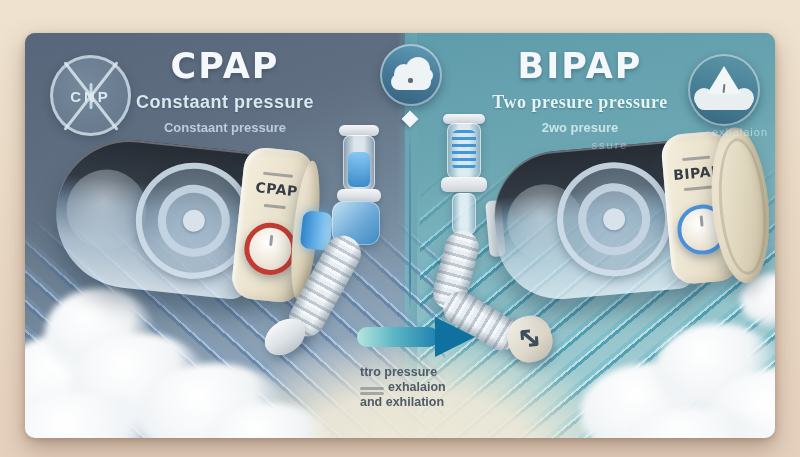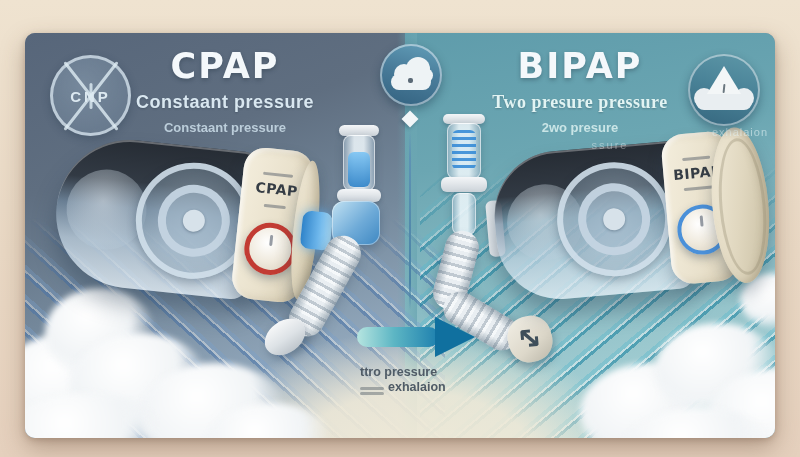--- a/index.html
+++ b/index.html
@@ -306,16 +306,19 @@
       <div class="row">
         <span>ttro pressure</span>
       </div>
       <div class="row">
         <span class="micro-stack">
             <i></i>
             <i></i>
           </span>
         <span>exhalaion</span>
       </div>
+      <div class="row">
+        <span>and exhilation</span>
+      </div>
     </div>
 
   </div>
 </div>
 
 </body></html>

